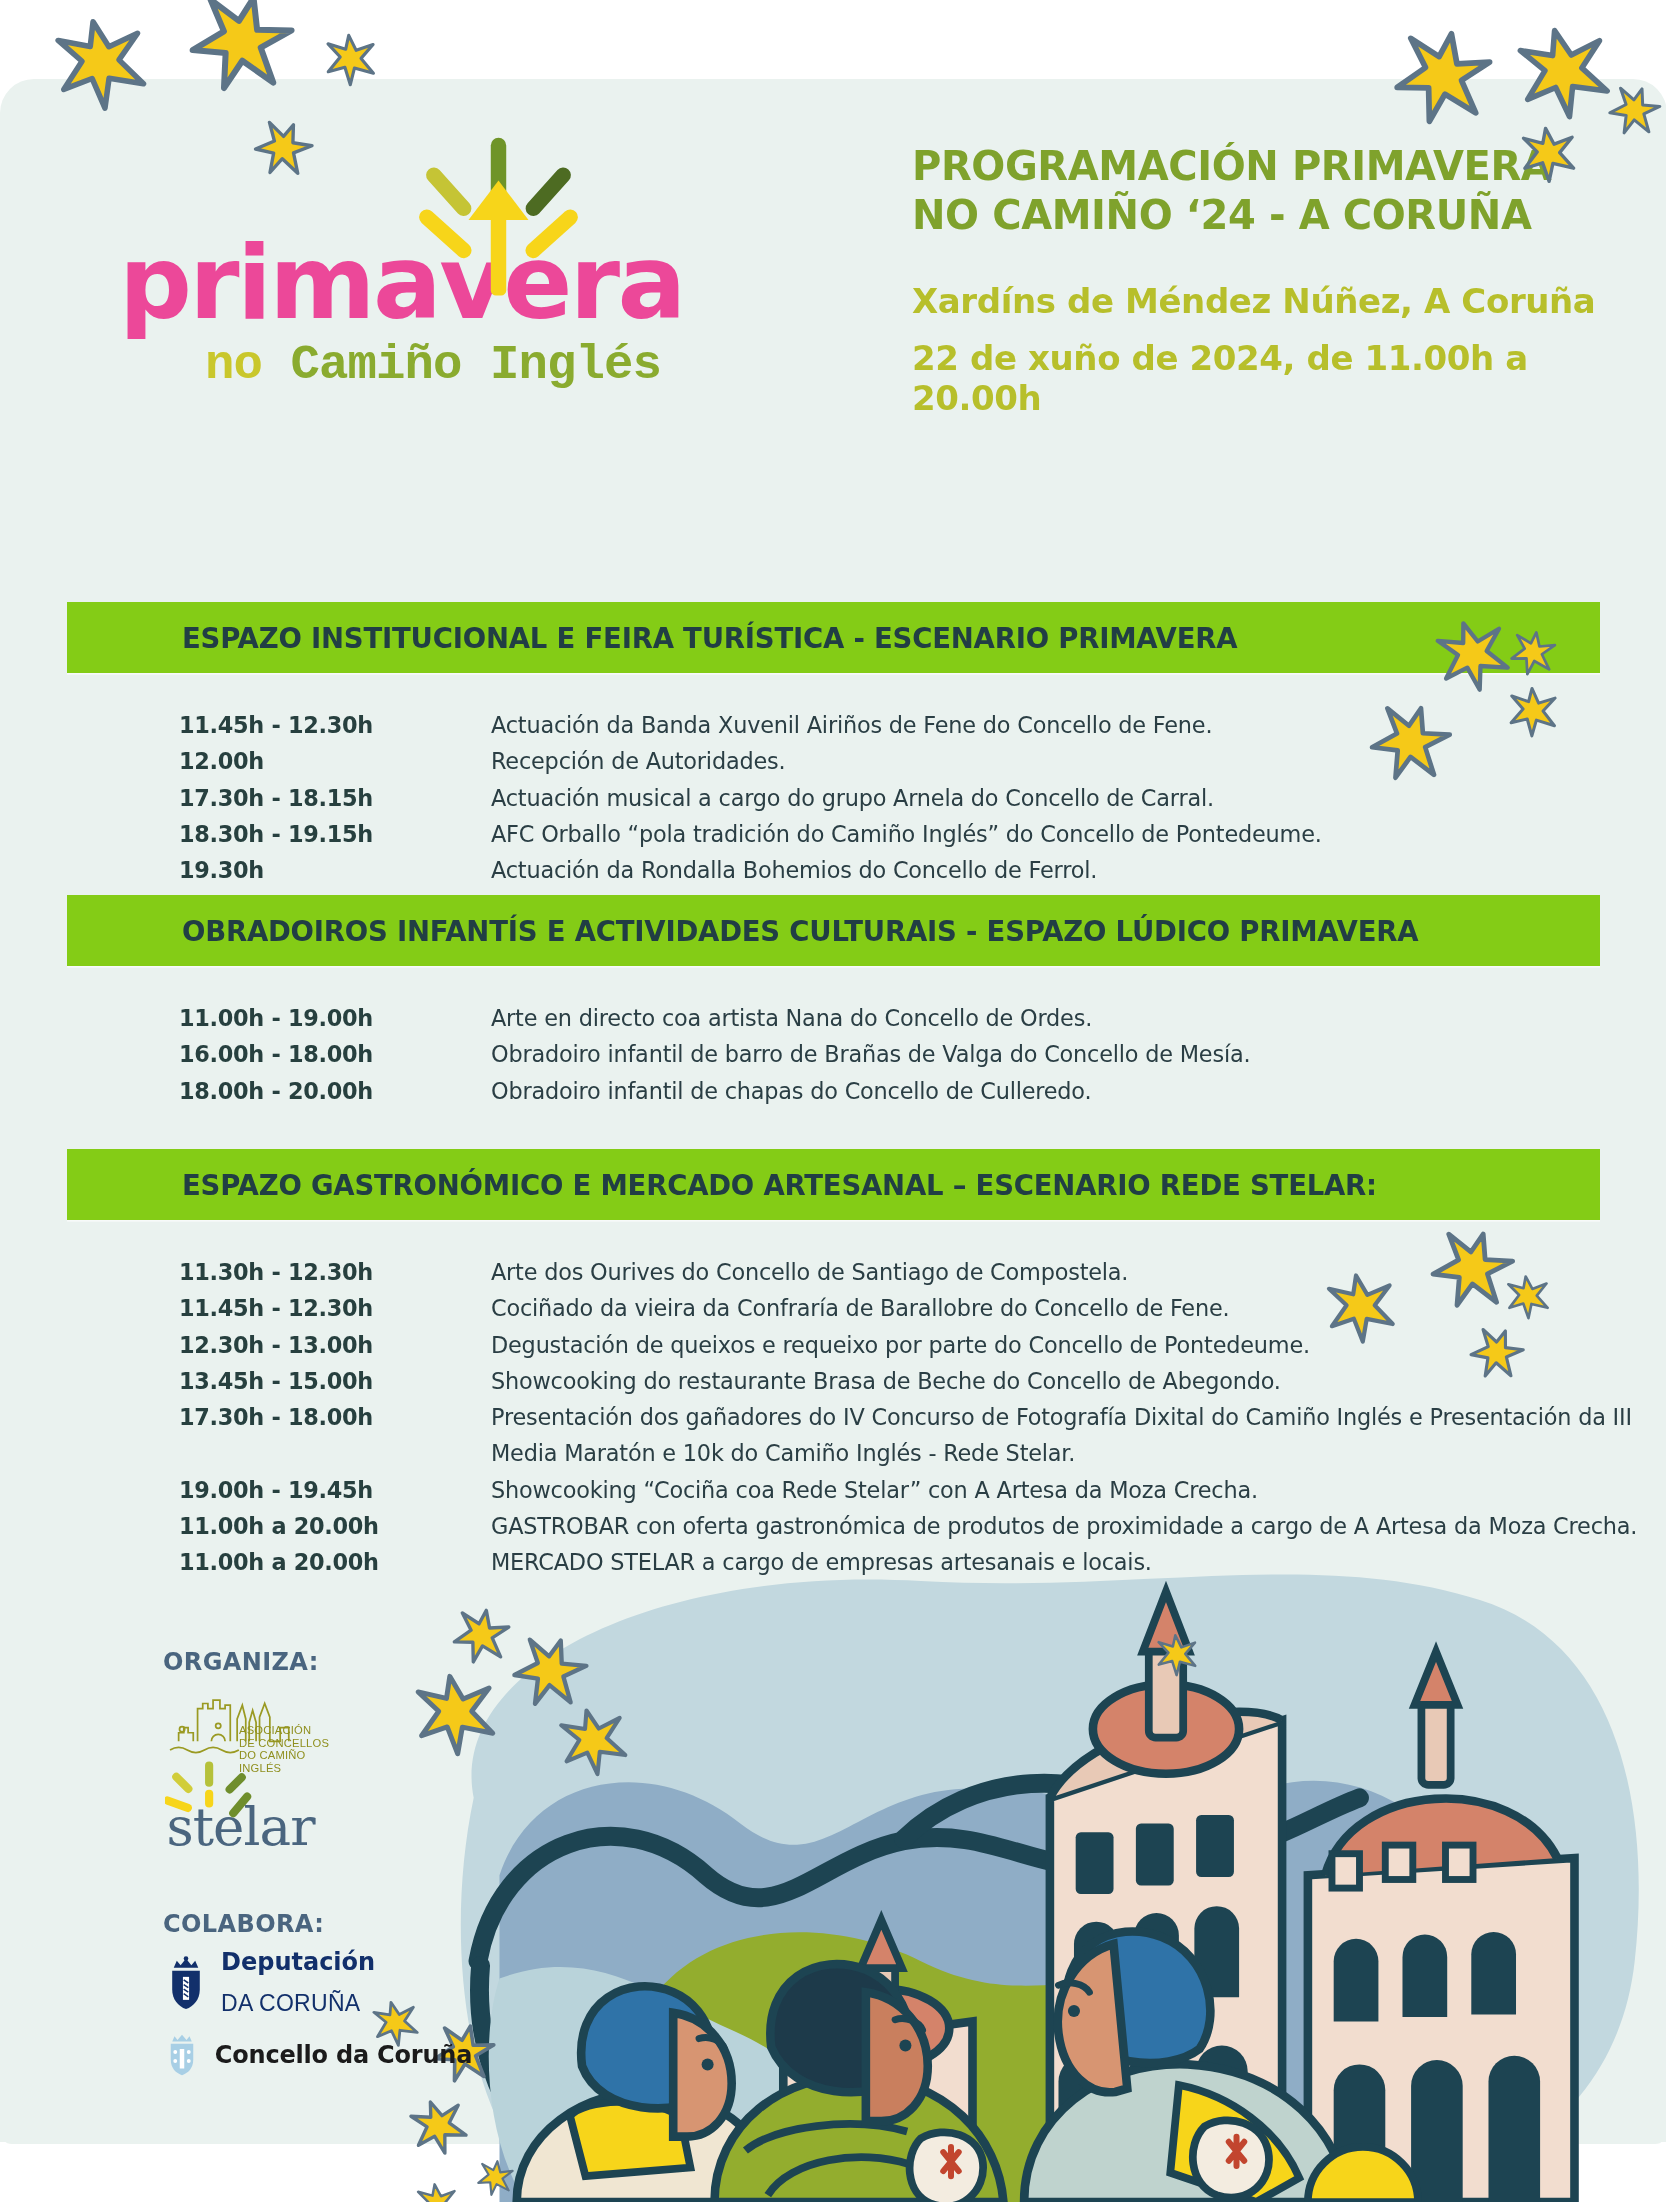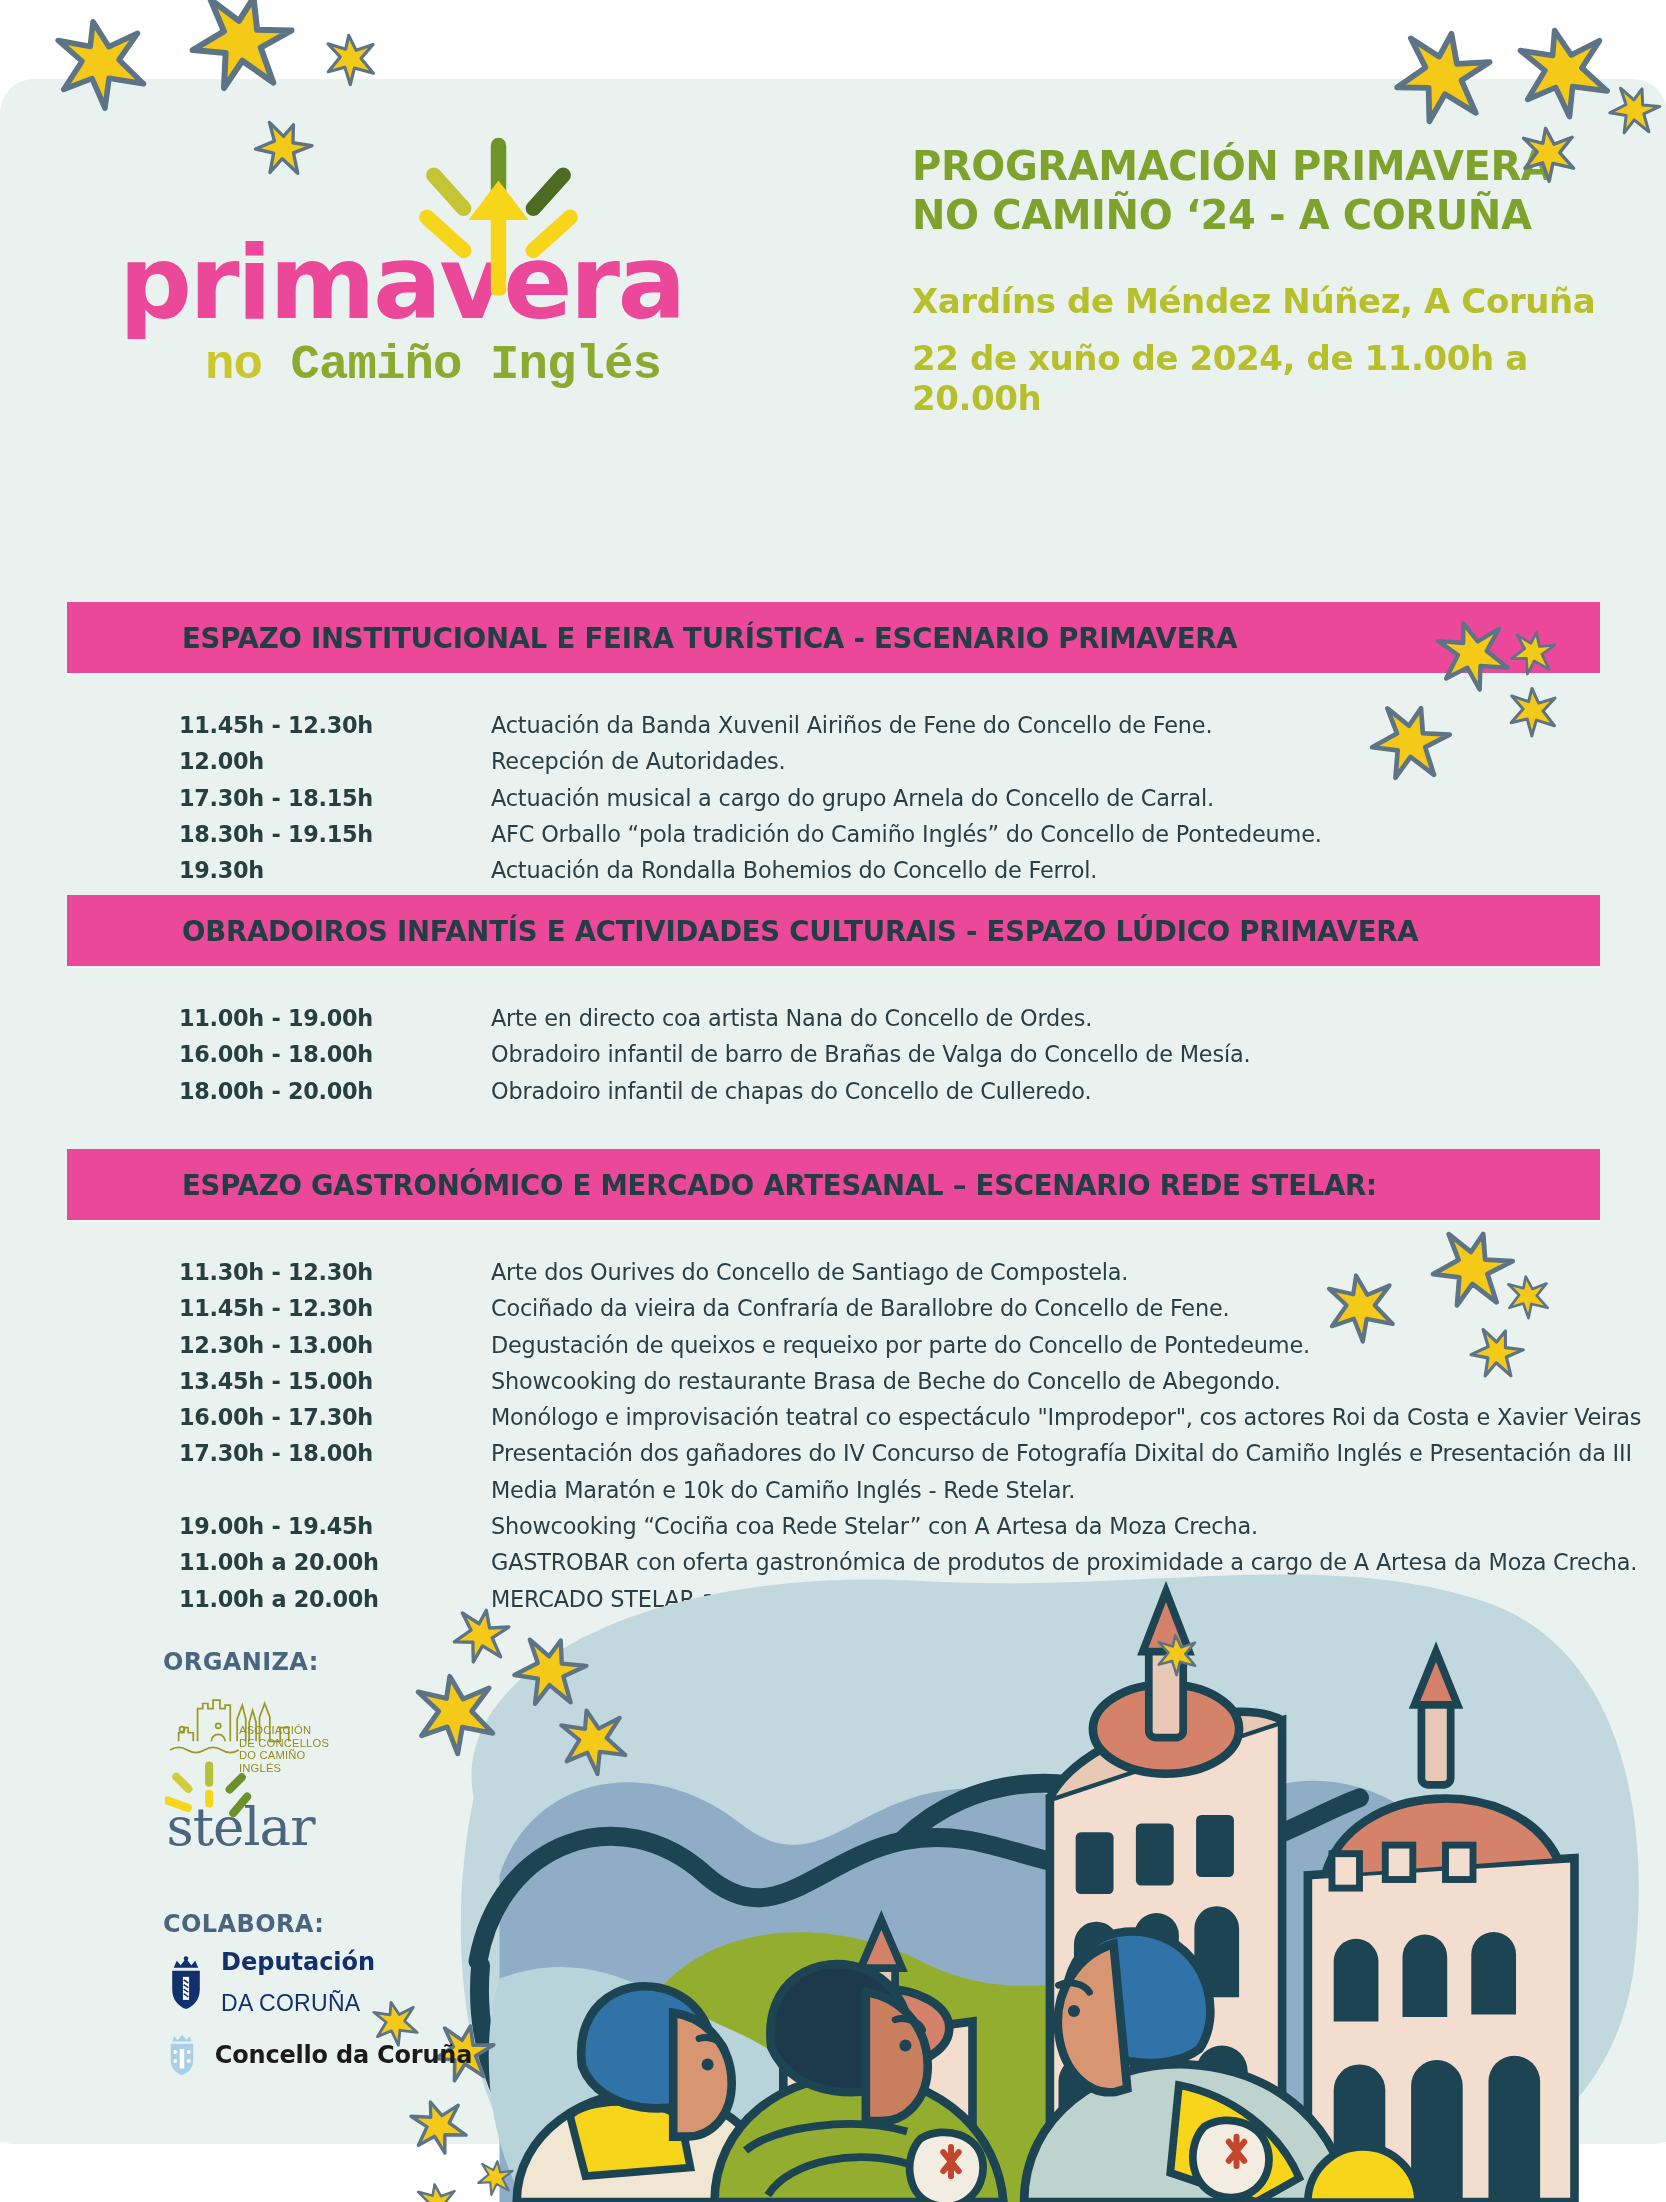--- a/index.html
+++ b/index.html
@@ -119,21 +119,21 @@
   .section {
     position: absolute;
     left: 0;
     width: 1667px;
   }
   .section-band {
     position: relative;
     margin-left: 67px;
     width: 1533px;
     height: 71px;
-    background: #ec4899;
+    background: #84cc16;
     display: flex;
     align-items: center;
     box-shadow: 0 1.7px 0 rgba(255,255,255,0.6);
   }
   .section-band-title {
     font-family: "DejaVu Sans", sans-serif;
     font-weight: bold;
     font-size: 27.5px;
     letter-spacing: -0.2px;
     color: #213e44;
@@ -356,24 +356,20 @@
         <div class="row-time">11.45h - 12.30h</div>
         <div class="row-desc">Cociñado da vieira da Confraría de Barallobre do Concello de Fene.</div>
       </div>
       <div class="row">
         <div class="row-time">12.30h - 13.00h</div>
         <div class="row-desc">Degustación de queixos e requeixo por parte do Concello de Pontedeume.</div>
       </div>
       <div class="row">
         <div class="row-time">13.45h - 15.00h</div>
         <div class="row-desc">Showcooking do restaurante Brasa de Beche do Concello de Abegondo.</div>
-      </div>
-      <div class="row">
-        <div class="row-time">16.00h - 17.30h</div>
-        <div class="row-desc">Monólogo e improvisación teatral co espectáculo "Improdepor", cos actores Roi da Costa e Xavier Veiras</div>
       </div>
       <div class="row">
         <div class="row-time">17.30h - 18.00h</div>
         <div class="row-desc">Presentación dos gañadores do IV Concurso de Fotografía Dixital do Camiño Inglés e Presentación da III</div>
       </div>
       <div class="row row-cont">
         <div class="row-time"></div>
         <div class="row-desc">Media Maratón e 10k do Camiño Inglés - Rede Stelar.</div>
       </div>
       <div class="row">

